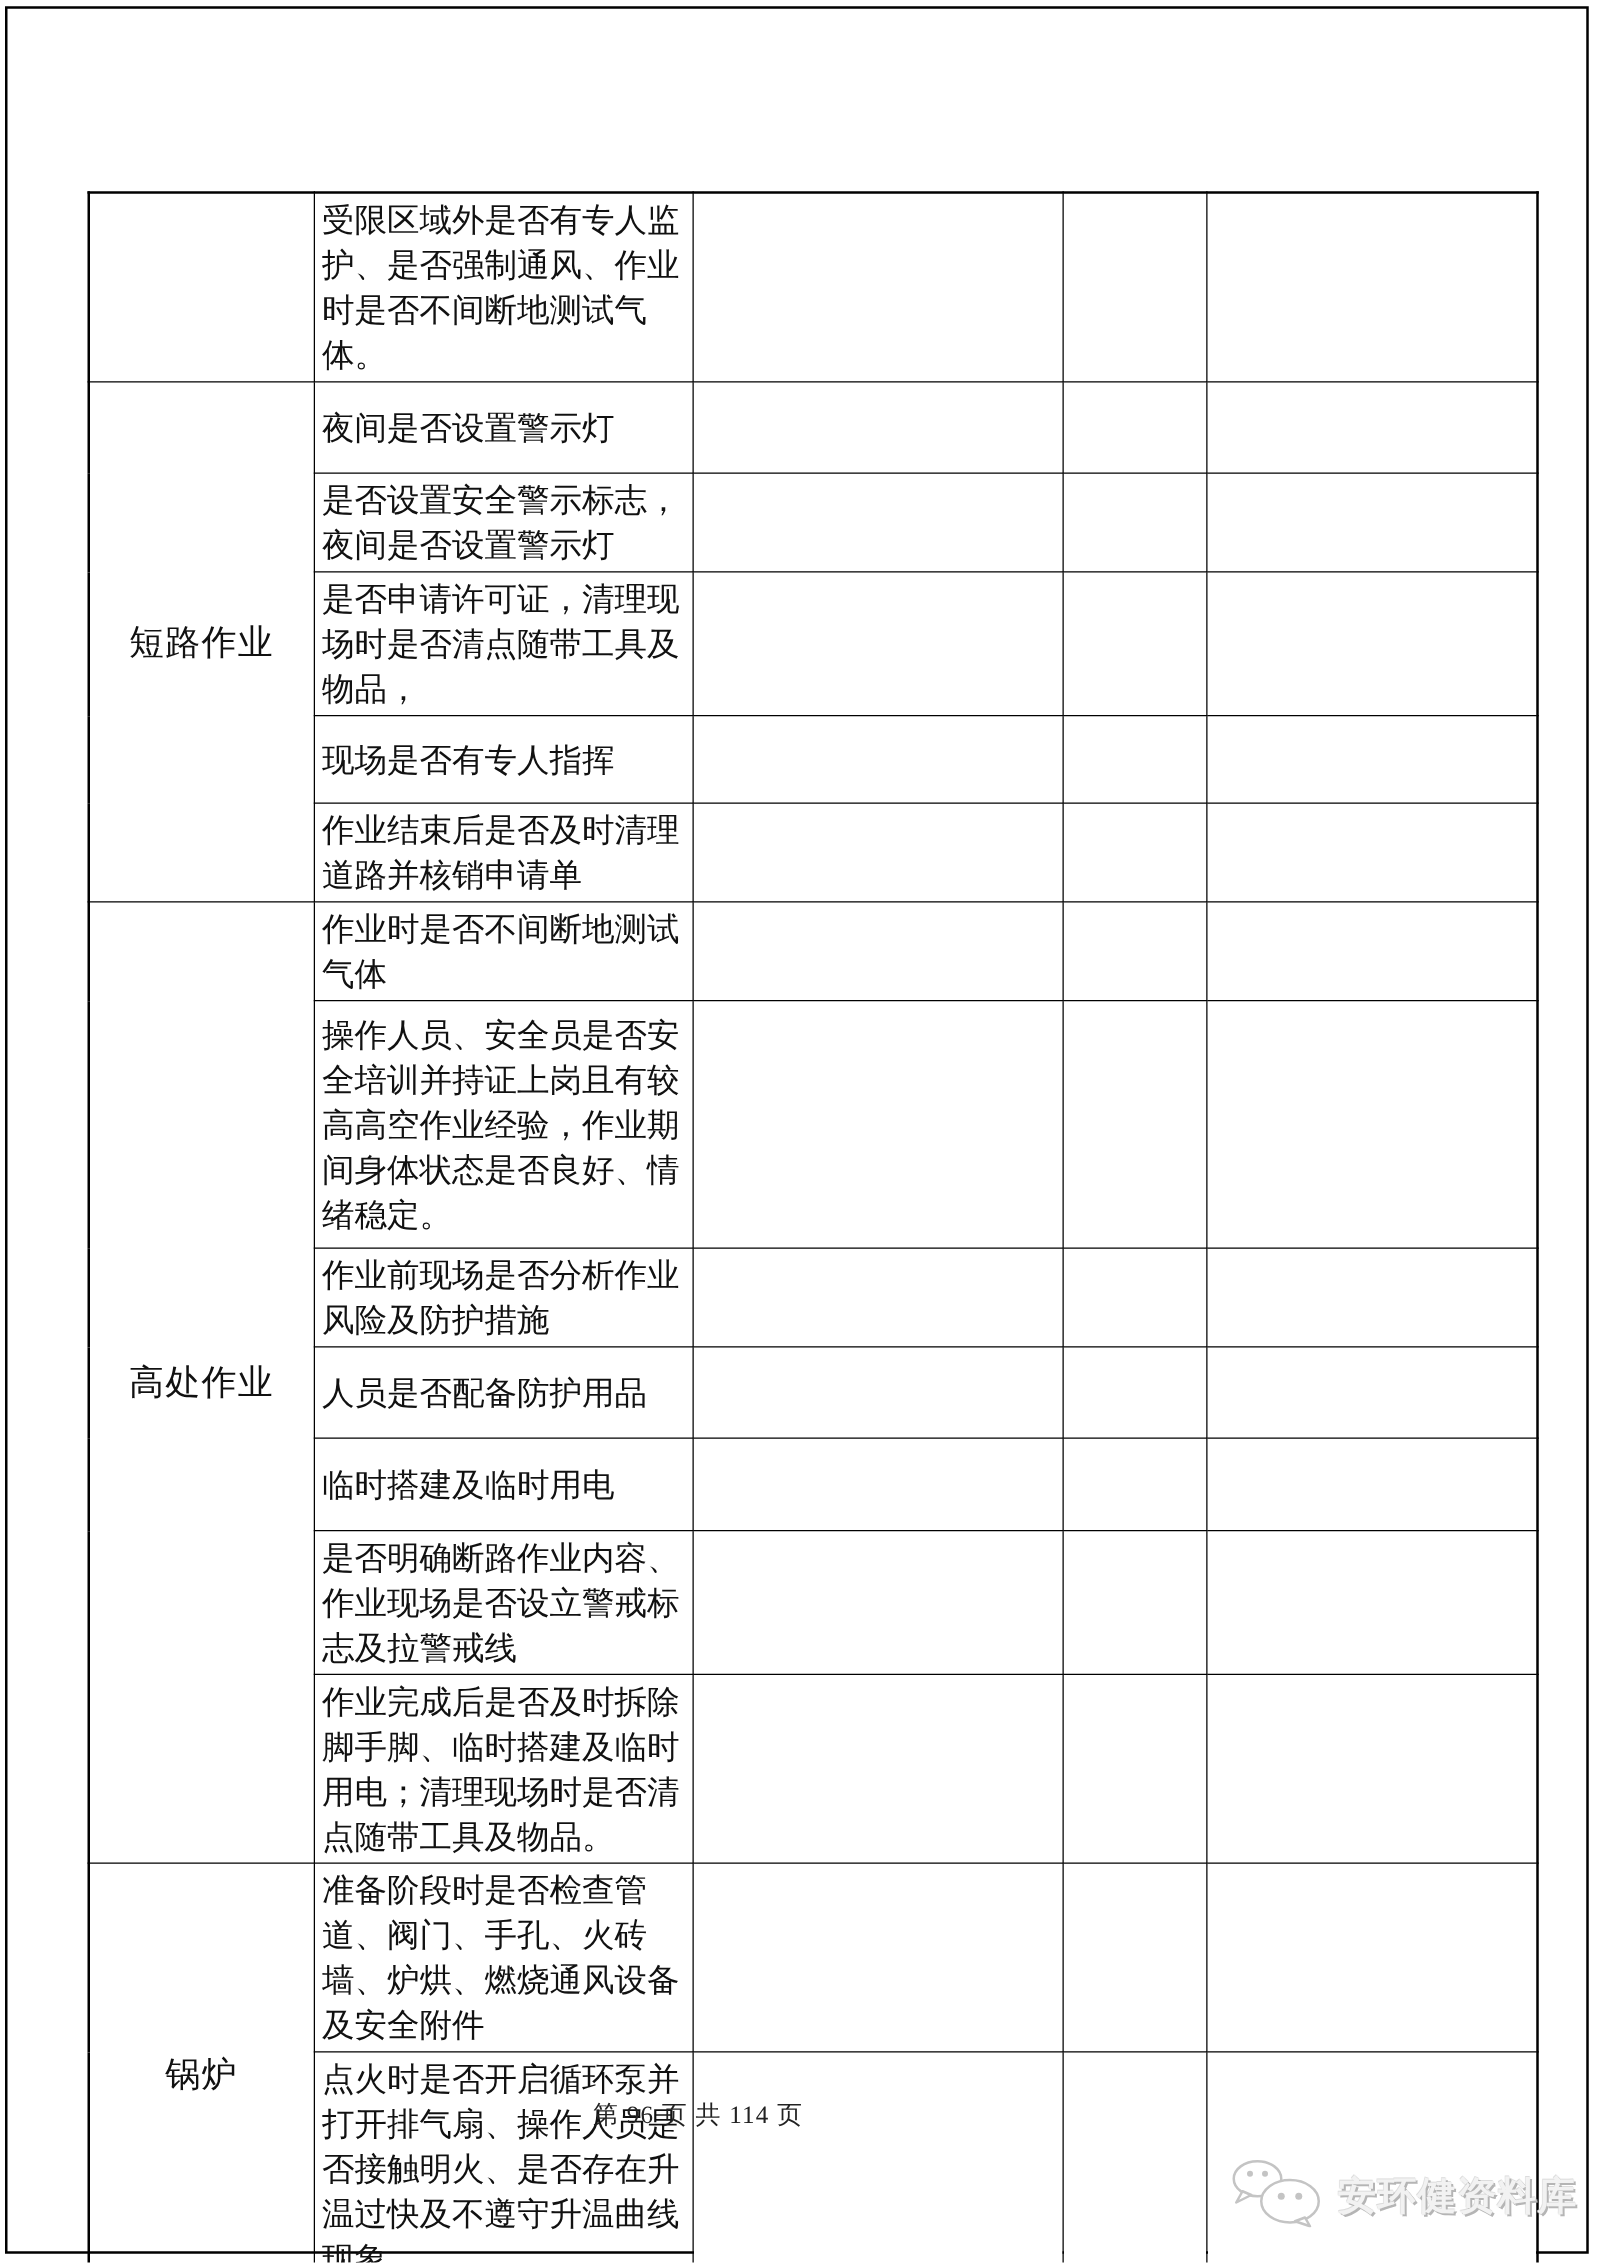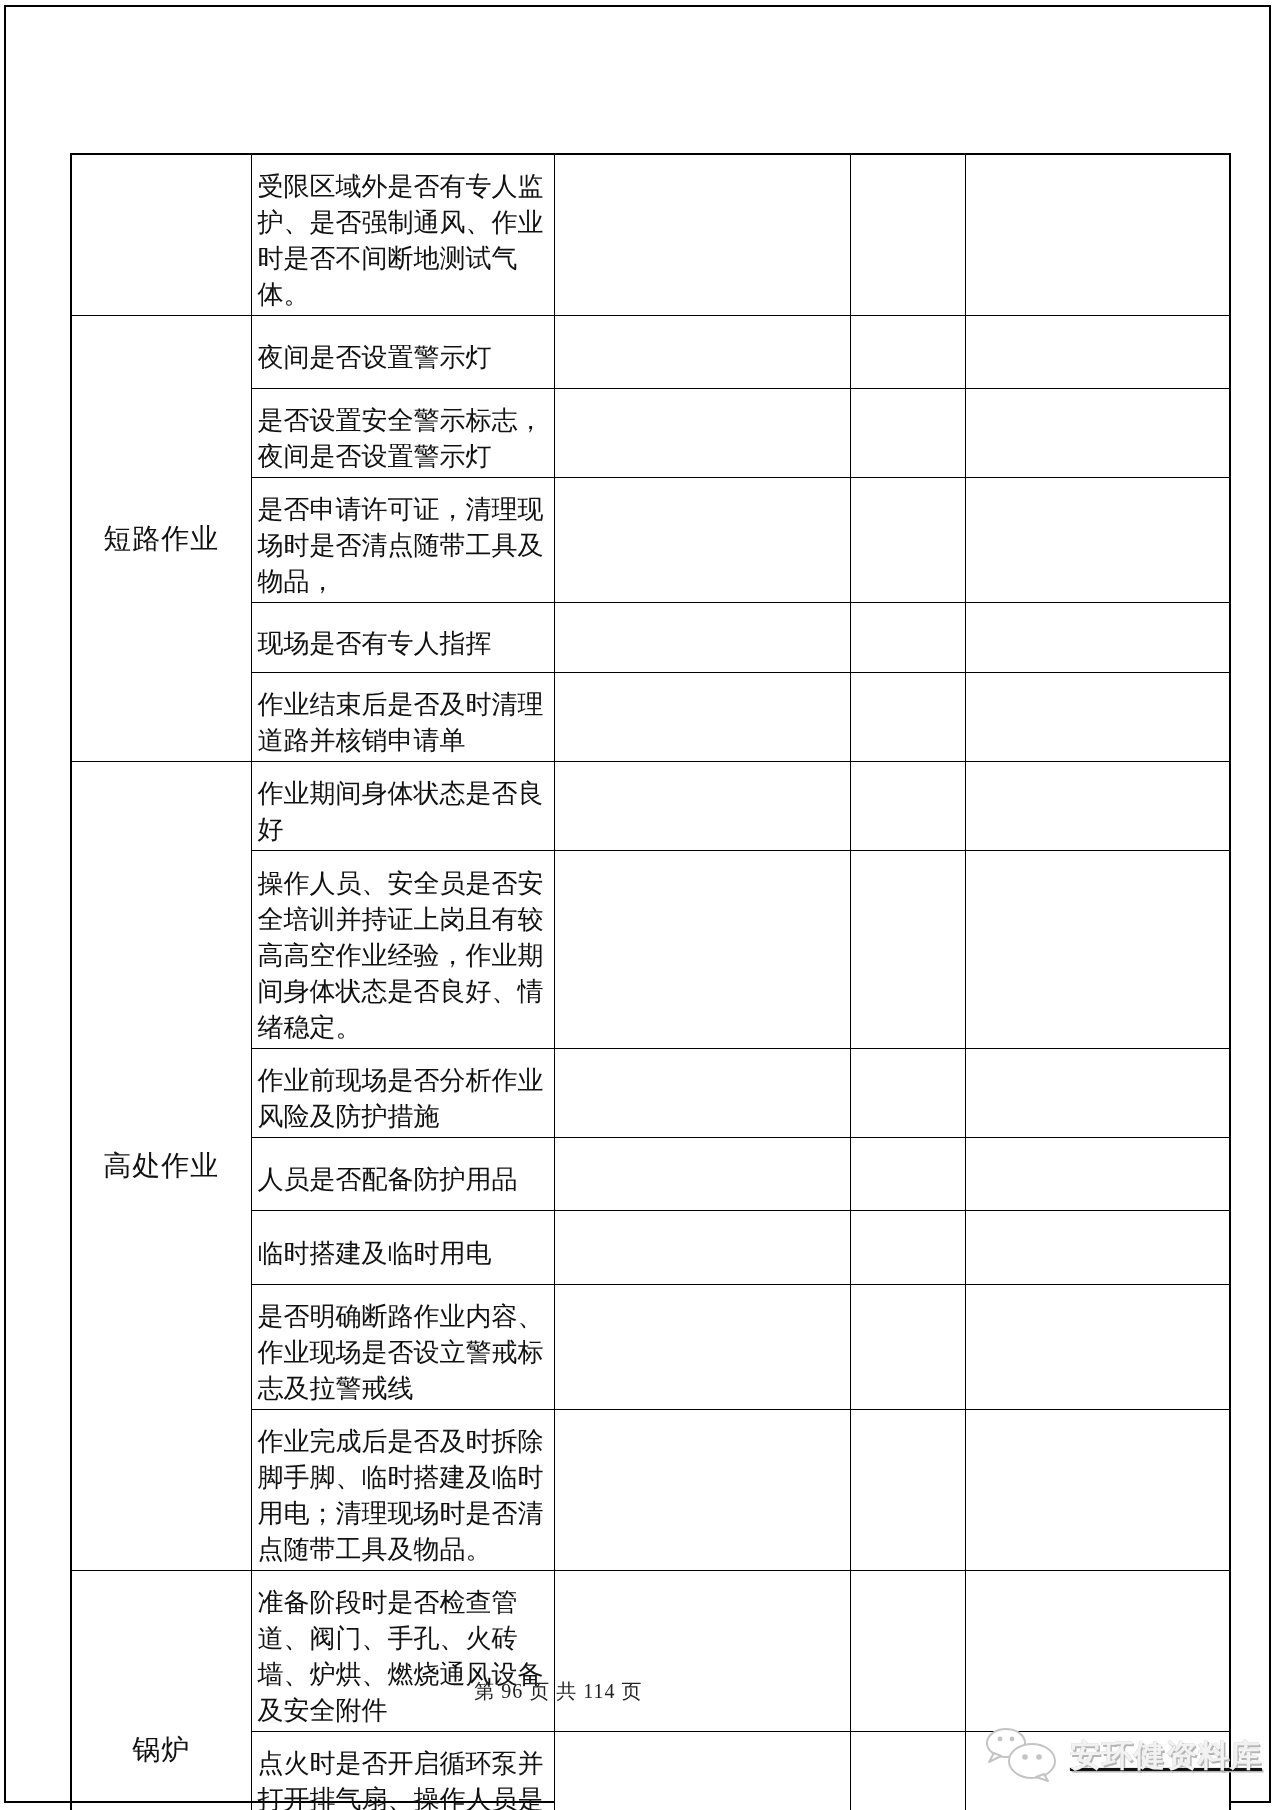--- a/index.html
+++ b/index.html
@@ -18,29 +18,29 @@
   }
   table.checklist td{
     border:1px solid #000000;box-sizing:border-box;overflow:hidden;
   }
   td.cat-cell{
     font-size:28px;text-align:center;vertical-align:middle;
     letter-spacing:1px;padding:0 20px;
   }
   td.item-cell{
     font-size:26px;line-height:36px;vertical-align:middle;
-    padding:14px 2px 2px 6px;text-align:left;
+    padding:4px 2px 2px 6px;text-align:left;
   }
   td.empty-cell{background:#ffffff;}
   .footer{
     position:absolute;top:1678px;left:0;width:1117px;text-align:center;
     font-size:20px;color:#222222;letter-spacing:1px;
   }
   .watermark{
-    position:absolute;top:1726px;left:982px;display:flex;align-items:center;text-decoration:underline;
+    position:absolute;top:1726px;left:982px;display:flex;align-items:center;
   }
   .wm-icon{margin-right:6px;}
   .wm-text{
     font-family:"Liberation Sans","DejaVu Sans",sans-serif;
     font-weight:bold;font-size:31px;letter-spacing:1px;
     color:#f2f2f2;
     text-shadow:1.5px 1.5px 0 #b5b5b5, -0.5px -0.5px 0 #dcdcdc, 0 0 1px #cccccc;
     white-space:nowrap;
   }
 </style>
@@ -94,21 +94,21 @@
     </tr>
     <tr style="height:70px">
       <td class="item-cell">作业结束后是否及时清理道路并核销申请单</td>
       <td class="empty-cell"></td>
       <td class="empty-cell"></td>
       <td class="empty-cell"></td>
     </tr>
 
     <tr style="height:77px">
       <td class="cat-cell" rowspan="7">高处作业</td>
-      <td class="item-cell">作业期间身体状态是否良好</td>
+      <td class="item-cell">作业时是否不间断地测试气体</td>
       <td class="empty-cell"></td>
       <td class="empty-cell"></td>
       <td class="empty-cell"></td>
     </tr>
     <tr style="height:198px">
       <td class="item-cell">操作人员、安全员是否安全培训并持证上岗且有较高高空作业经验，作业期间身体状态是否良好、情绪稳定。</td>
       <td class="empty-cell"></td>
       <td class="empty-cell"></td>
       <td class="empty-cell"></td>
     </tr>

